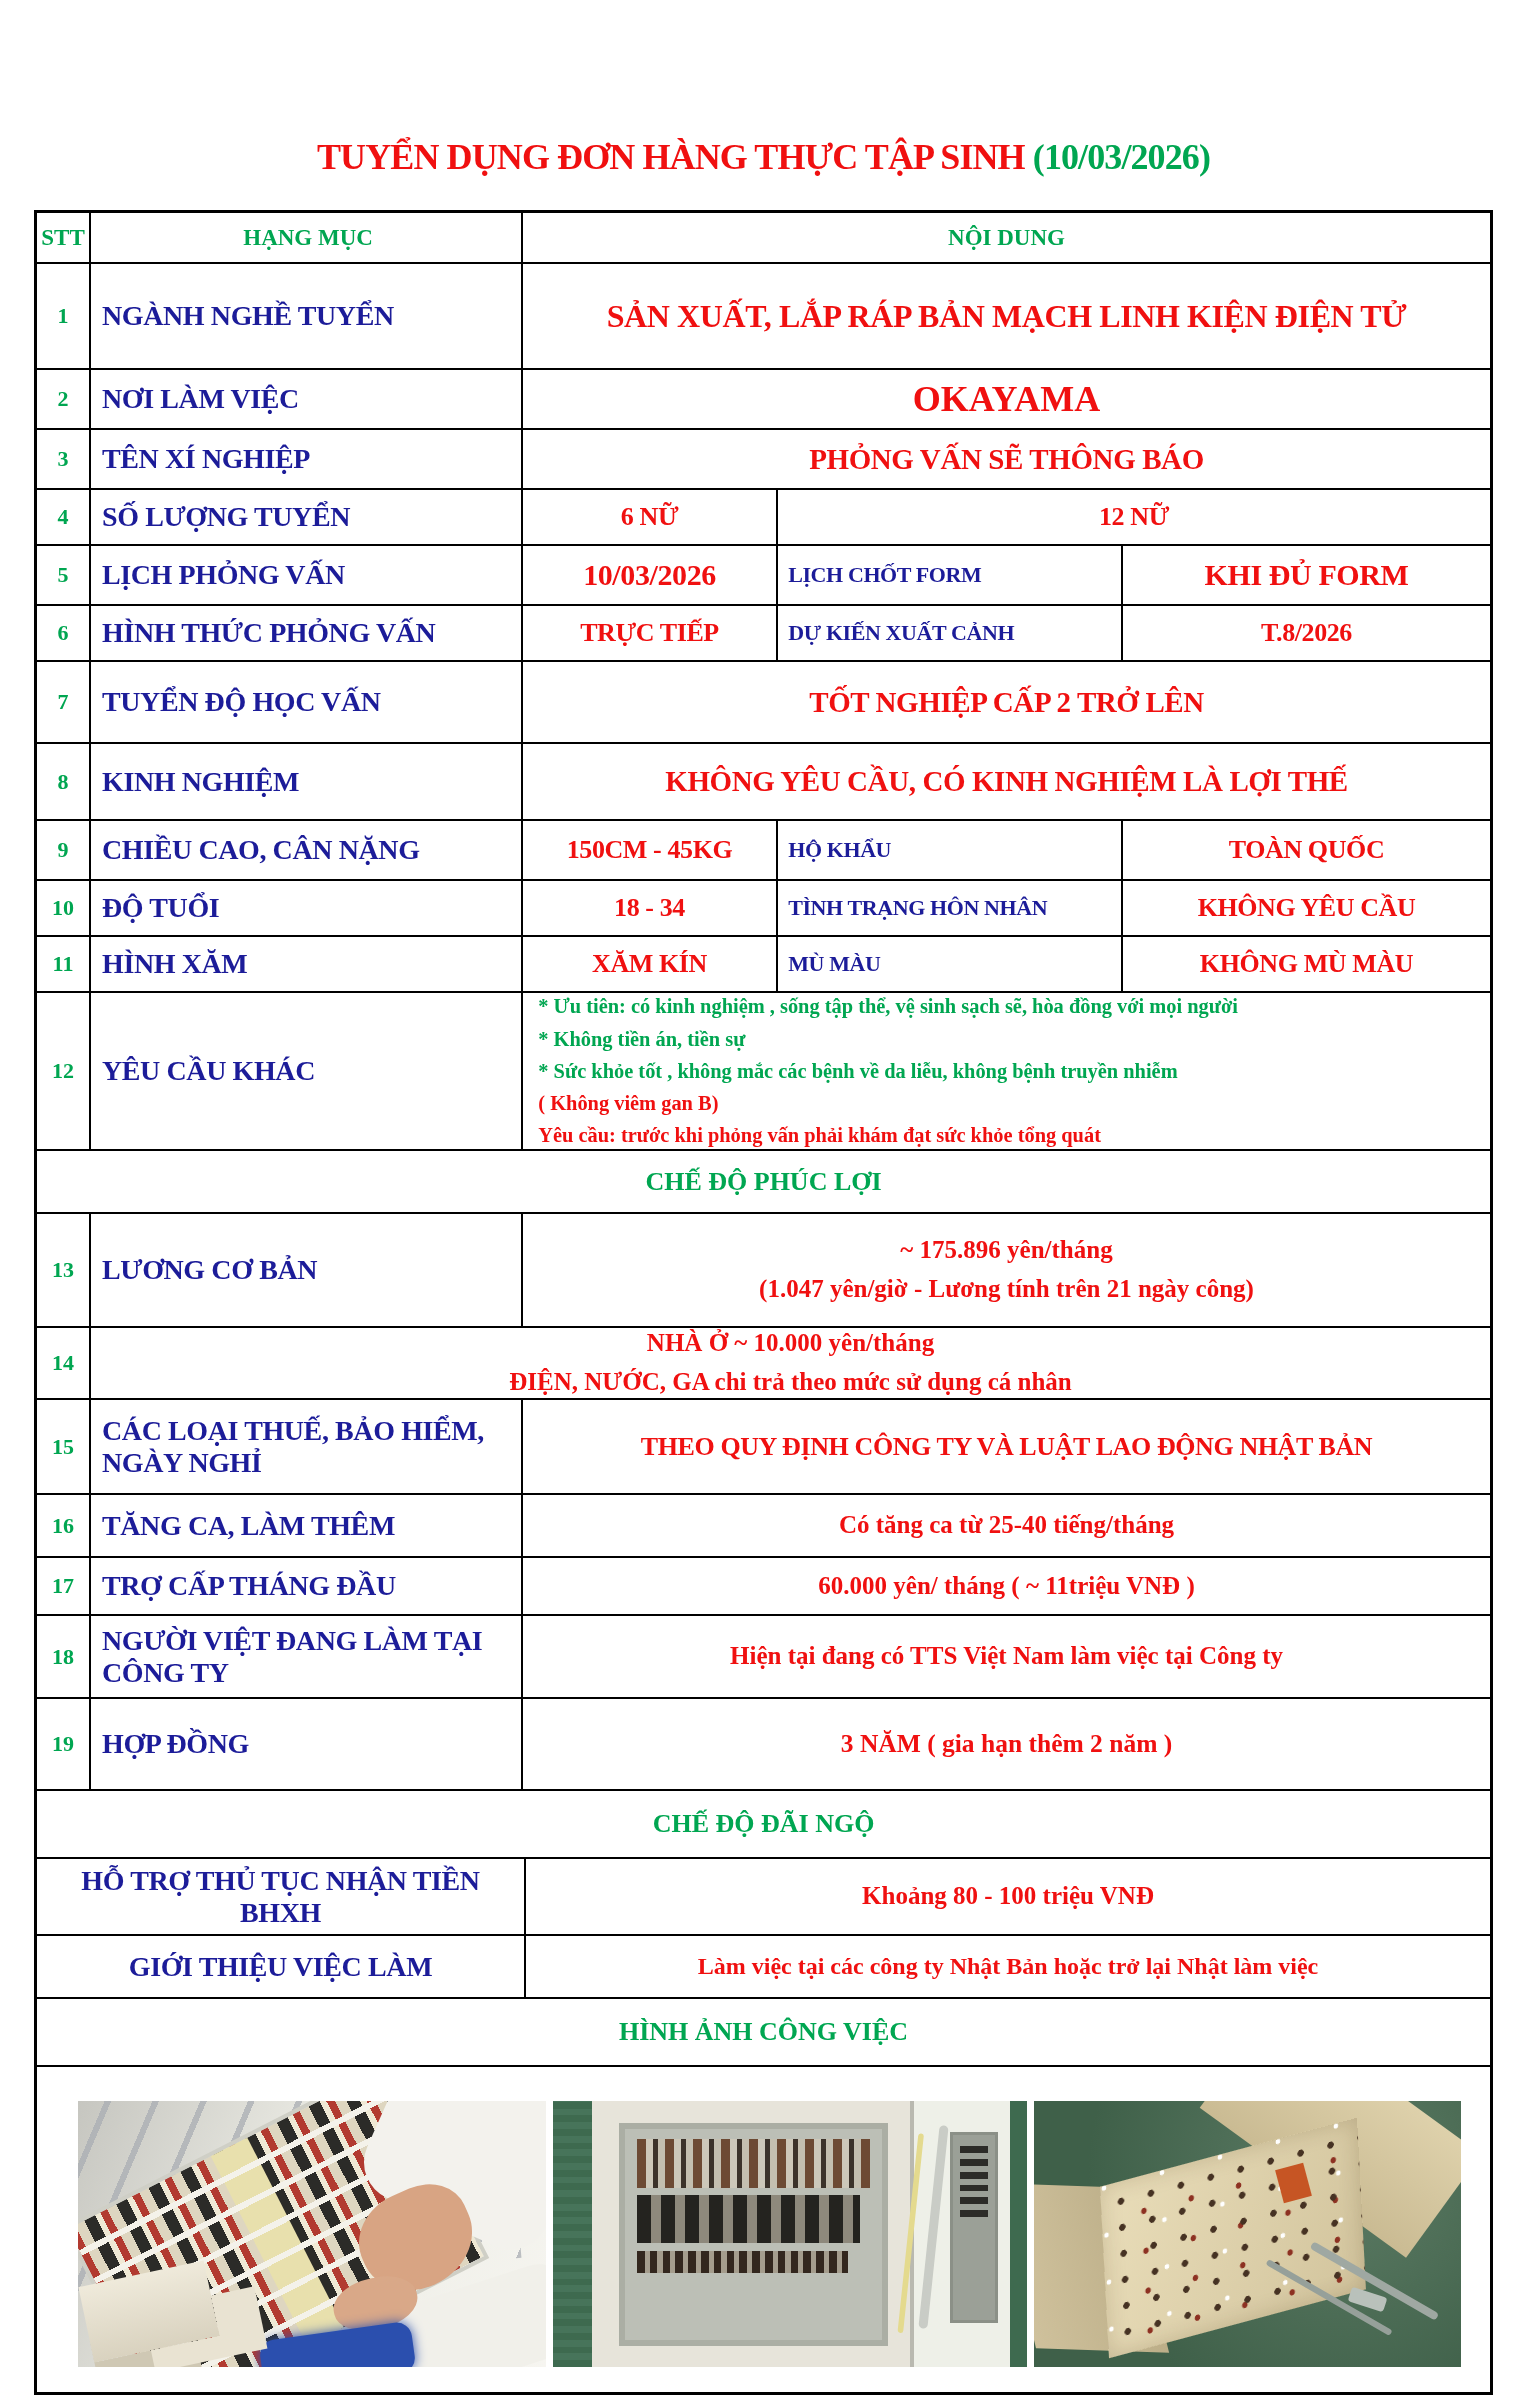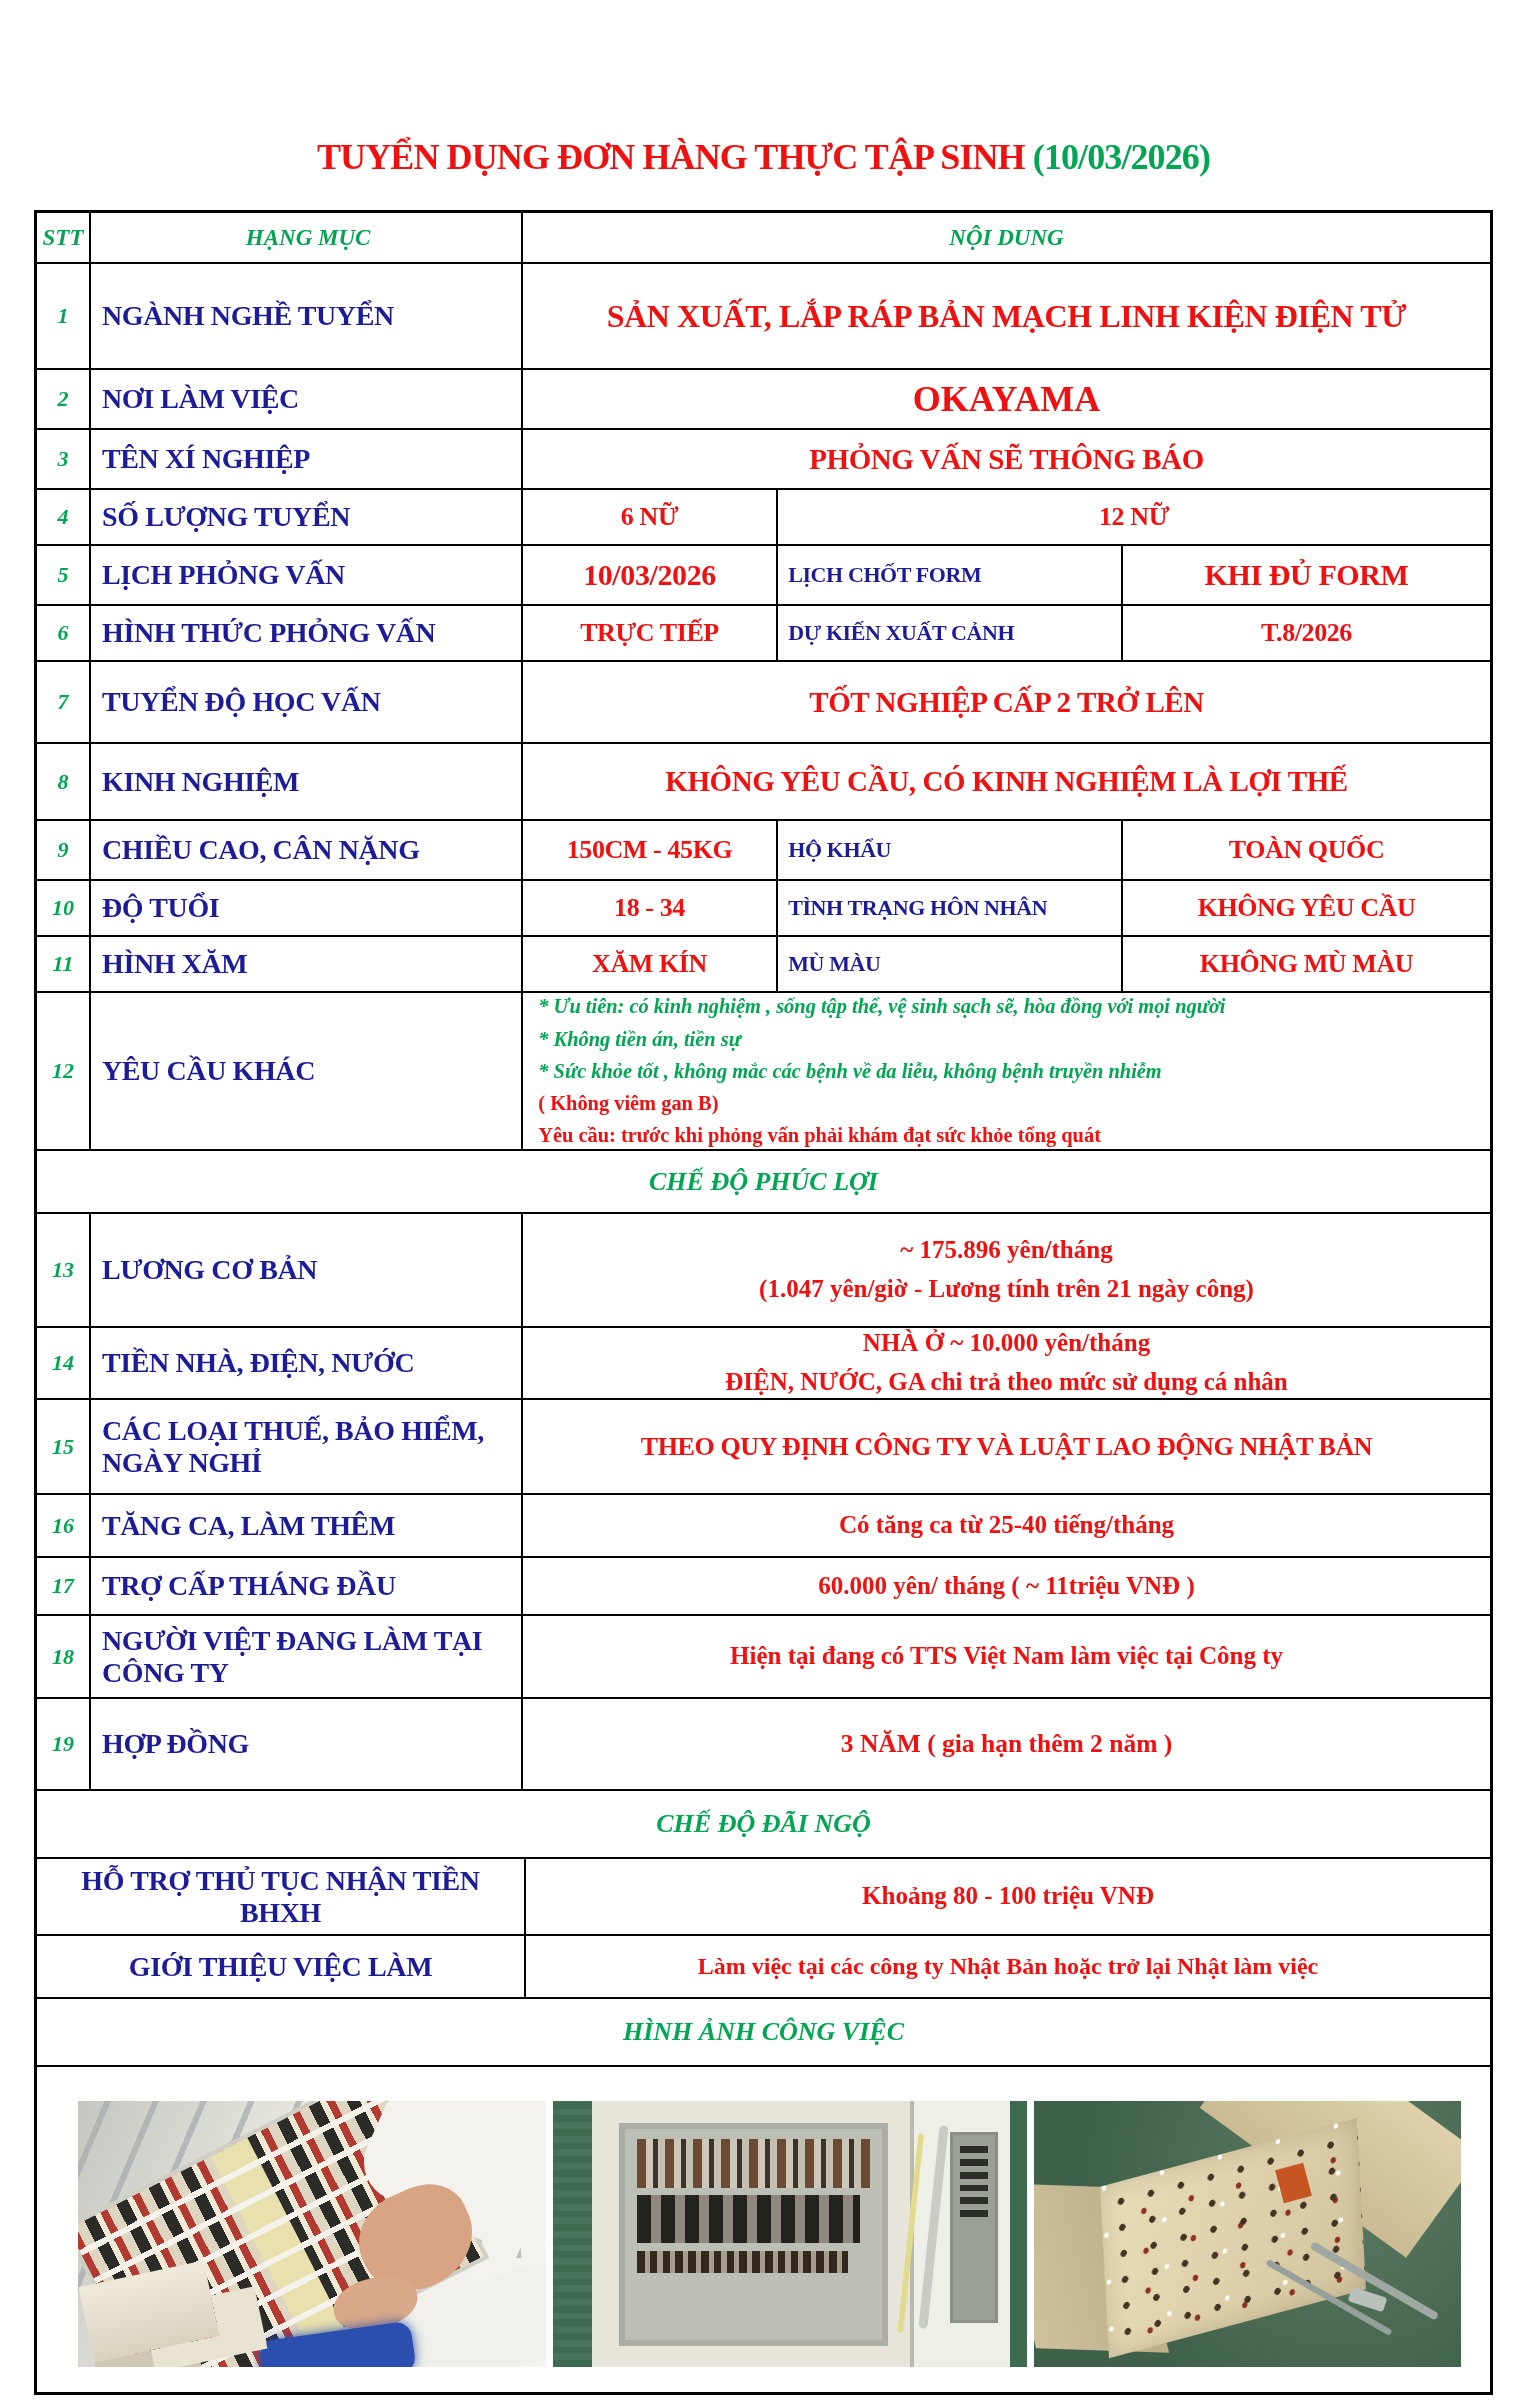--- a/index.html
+++ b/index.html
@@ -29,21 +29,21 @@
   .c-label { width:432px; border-right:2.6px solid #000; flex:none;
              justify-content:flex-start; text-align:left; padding:3.4px 6.8px 3.4px 11px; }
   .c-content { flex:1; padding:3.4px 8.5px; }
   .c-v1 { width:255px; border-right:2.6px solid #000; flex:none; padding:3.4px 5.1px; }
   .c-l2 { width:345px; border-right:2.6px solid #000; flex:none;
           justify-content:flex-start; text-align:left; padding:3.4px 5.1px 3.4px 10.2px; }
   .c-v2 { flex:1; padding:3.4px 5.1px; }
   .c-left { width:489px; border-right:2.6px solid #000; flex:none; padding:3.4px 12px; }
   .c-full { flex:1; padding:3.4px 8.5px; }
 
-  .green { color:var(--green);font-style:italic; }
+  .green { color:var(--green); }
   .navy  { color:var(--navy); }
   .red   { color:var(--red); }
 
   .fs-head  { font-size:23px; }
   .fs-num   { font-size:22px; }
   .fs-label { font-size:28px; line-height:1.12; letter-spacing:-0.4px; }
   .fs-big   { font-size:32px; letter-spacing:-0.4px; }
   .fs-oka   { font-size:36px;text-align:right; }
   .fs-full  { font-size:29px; letter-spacing:-0.4px; }
   .fs-val   { font-size:26px; letter-spacing:-0.4px; }
@@ -243,21 +243,20 @@
     <div class="c c-stt green fs-num">13</div>
     <div class="c c-label navy fs-label">LƯƠNG CƠ BẢN</div>
     <div class="c c-content col">
       <div class="red fs-line">~ 175.896 yên/tháng</div>
       <div class="red fs-line">(1.047 yên/giờ - Lương tính trên 21 ngày công)</div>
     </div>
   </div>
 
   <div class="row" style="height:72px">
     <div class="c c-stt green fs-num">14</div>
-    <div class="c c-label navy fs-label">TIỀN NHÀ, ĐIỆN, NƯỚC</div>
     <div class="c c-content col">
       <div class="red fs-line">NHÀ Ở ~ 10.000 yên/tháng</div>
       <div class="red fs-line">ĐIỆN, NƯỚC, GA chi trả theo mức sử dụng cá nhân</div>
     </div>
   </div>
 
   <div class="row" style="height:95px">
     <div class="c c-stt green fs-num">15</div>
     <div class="c c-label navy fs-label">CÁC LOẠI THUẾ, BẢO HIỂM, NGÀY NGHỈ</div>
     <div class="c c-content red fs-val">THEO QUY ĐỊNH CÔNG TY VÀ LUẬT LAO ĐỘNG NHẬT BẢN</div>

